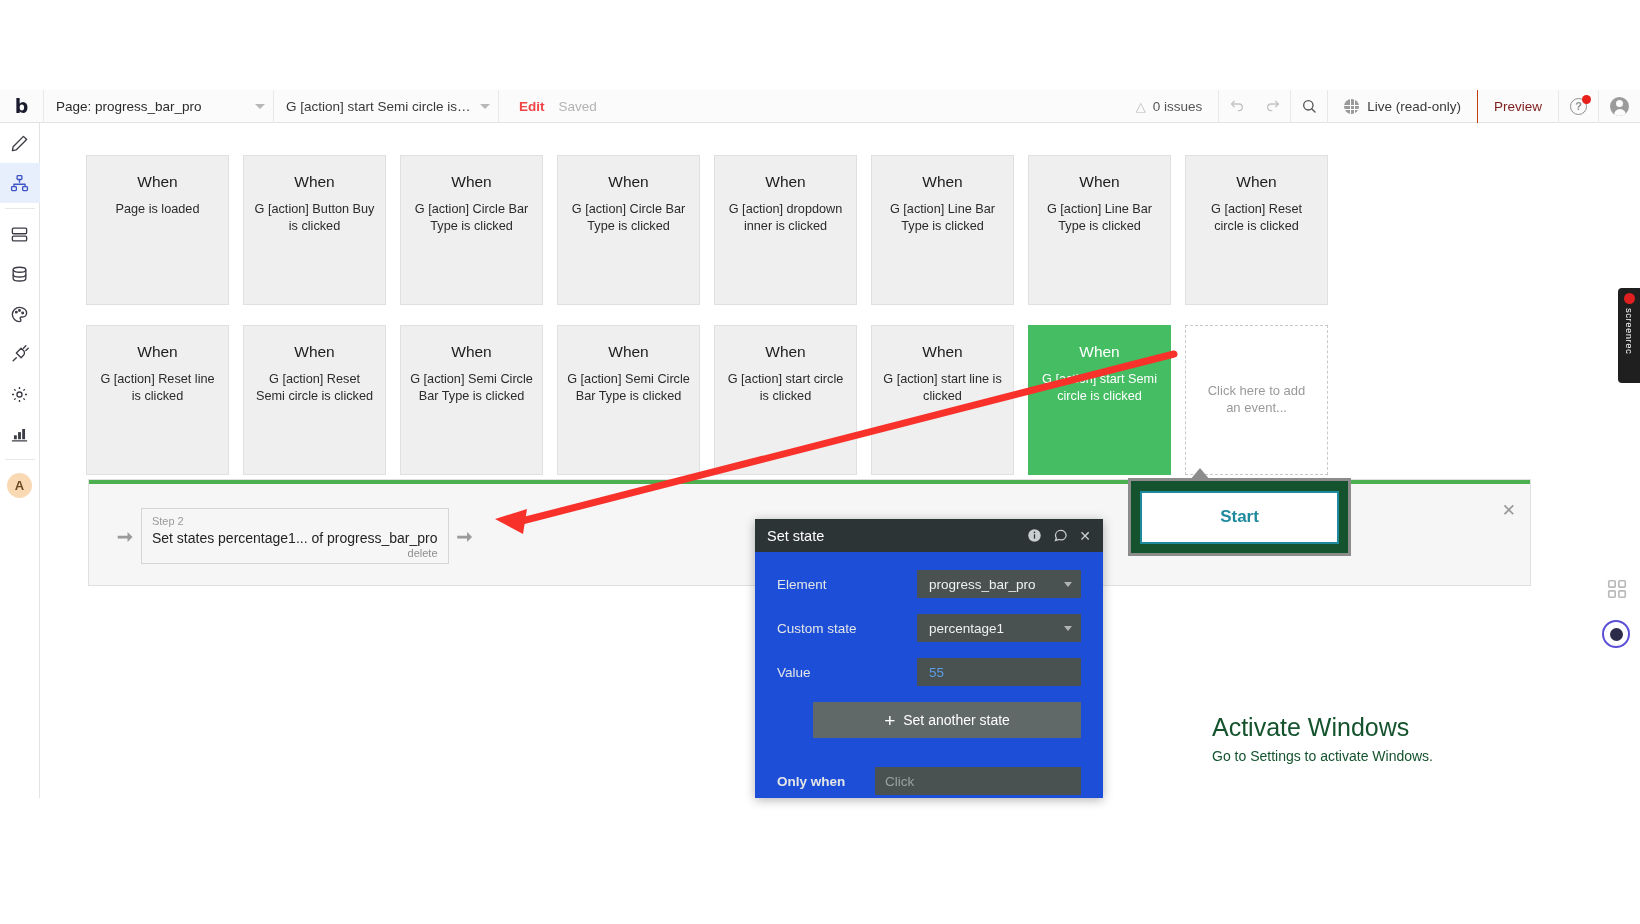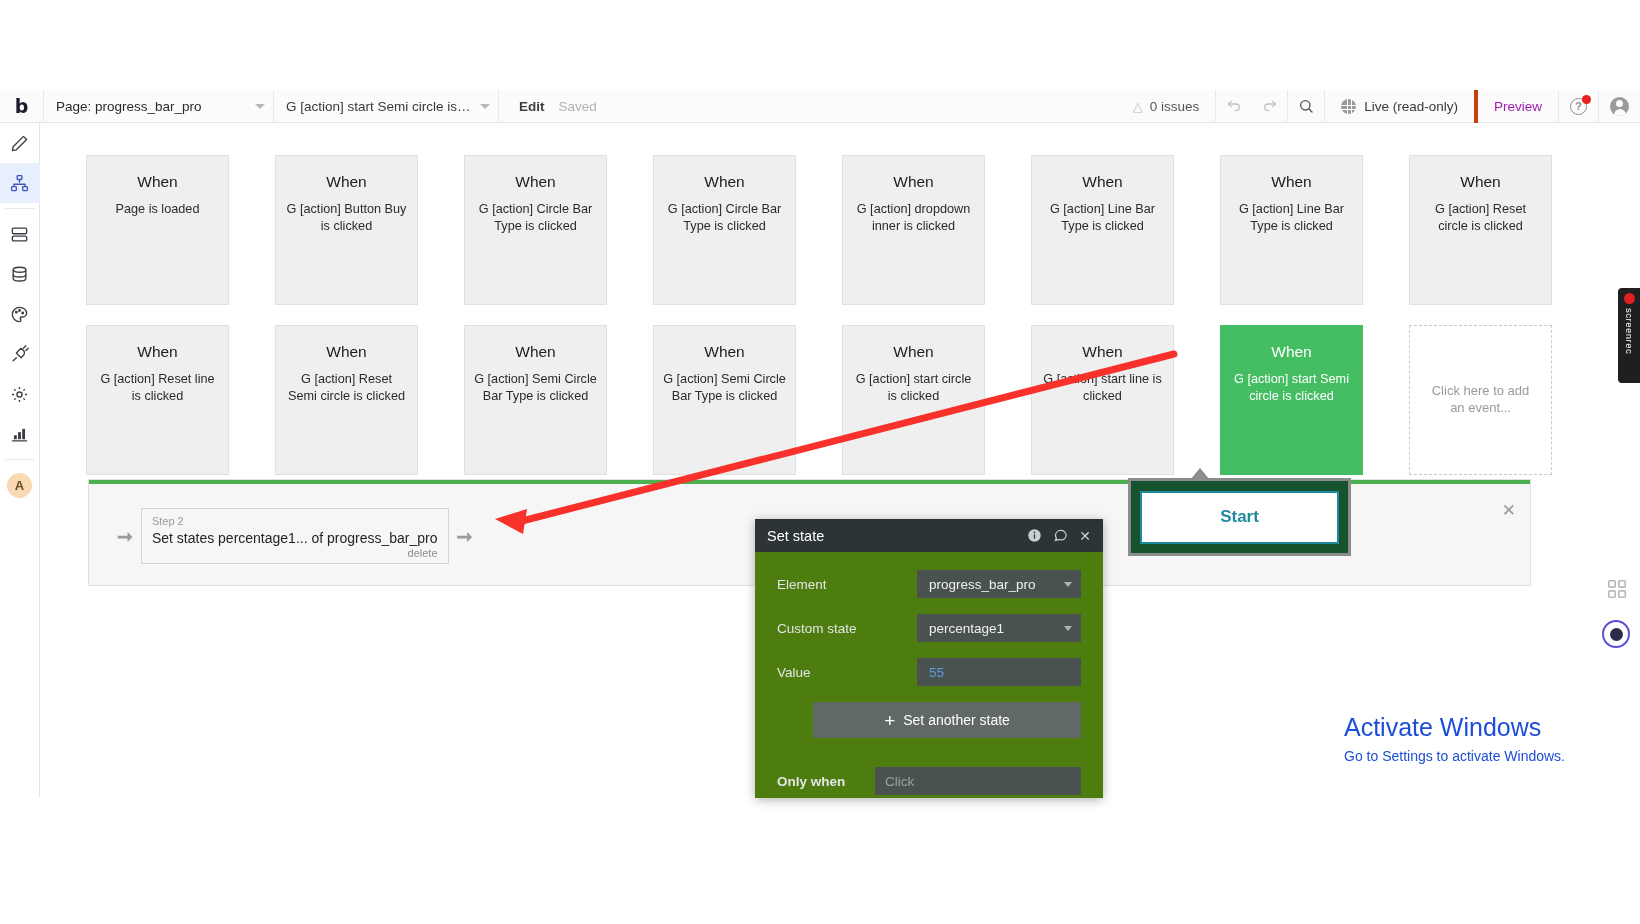--- a/index.html
+++ b/index.html
@@ -40,21 +40,21 @@
   .page-select .lbl { flex: 1; white-space: nowrap; overflow: hidden; text-overflow: ellipsis; }
   .caret { width: 0; height: 0; border-left: 5px solid transparent; border-right: 5px solid transparent;
            border-top: 5px solid #b8b8b8; margin-left: 6px; flex: none; }
   .wf-select {
     width: 225px; height: 33px; display: flex; align-items: center;
     padding-left: 12px; padding-right: 8px;
     border-right: 1px solid #e8e8e8;
     font-size: 13.5px; color: #3a3a3a;
   }
   .wf-select .lbl { flex: 1; white-space: nowrap; overflow: hidden; text-overflow: ellipsis; }
-  .edit-cell { padding: 0 14px 0 20px; font-size: 13.5px; font-weight: 700; color: #404040; }
+  .edit-cell { padding: 0 14px 0 20px; font-size: 13.5px; font-weight: 700; color: #ef4444; }
   .saved-cell { font-size: 13.5px; color: #b3b3b3; }
   .spacer { flex: 1; }
   .issues {
     display: flex; align-items: center; gap: 7px; padding: 0 16px;
     font-size: 13.5px; color: #555; height: 33px; border-right: 1px solid #e8e8e8;
   }
   .tri-warn { color: #b9b9b9; font-size: 13px; }
   .icon-cell {
     width: 36px; height: 33px; display: flex; align-items: center; justify-content: center;
     color: #c3c3c3; font-size: 15px;
@@ -73,21 +73,21 @@
   .globe::before {
     content: ""; position: absolute; left: 6px; top: 0; width: 3px; height: 15px;
     border-left: 1px solid #fff; border-right: 1px solid #fff;
   }
   .globe::after {
     content: ""; position: absolute; left: 0; top: 6px; width: 15px; height: 3px;
     border-top: 1px solid #fff; border-bottom: 1px solid #fff;
   }
   .preview-cell {
     padding: 0 16px; height: 33px; display: flex; align-items: center;
-    font-size: 13.5px; color: #a21caf; border-left: 4px solid #c2410c;
+    font-size: 13.5px; color: #7f1d1d; border-left: 1px solid #c2410c;
   }
   .help-cell {
     width: 40px; height: 33px; display: flex; align-items: center; justify-content: center;
     position: relative; border-left: 1px solid #e8e8e8;
   }
   .help-circle {
     width: 17px; height: 17px; border-radius: 50%; border: 1.5px solid #8e8e8e;
     display: flex; align-items: center; justify-content: center;
     font-size: 11px; color: #8e8e8e; font-weight: 700;
   }
@@ -136,21 +136,21 @@
     border-top: 6px solid transparent; border-bottom: 6px solid transparent;
     border-left: 8px solid #1d1d1d;
   }
 
   
   .canvas {
     position: absolute; left: 41px; top: 123px; right: 0; height: 675px;
     background: #ffffff; overflow: hidden;
   }
   .card-grid { position: absolute; left: 45px; top: 32px; }
-  .card-row { display: flex; gap: 46px; margin-bottom: 20px; justify-content: space-between; }
+  .card-row { display: flex; gap: 14px; margin-bottom: 20px; justify-content: space-between; }
   .ev-card {
     width: 143px; height: 150px;
     background: #efefef; border: 1px solid #e0e0e0;
     padding-top: 16px;
     text-align: center;
     font-size: 13px; color: #2b2b2b;
     line-height: 1.3;
   }
   .ev-card .when { font-size: 15.5px; color: #1d1d1d; margin-bottom: 9px; }
   .ev-card .desc { font-size: 12.7px; padding: 0 9px; }
@@ -205,21 +205,21 @@
   .start-tip {
     position: absolute; left: 1190px; top: 468px;
     width: 0; height: 0;
     border-left: 10px solid transparent; border-right: 10px solid transparent;
     border-bottom: 12px solid #8c8c8c;
   }
 
   
   .dialog {
     position: absolute; left: 755px; top: 519px; width: 348px; height: 279px;
-    background: #4d7c0f; box-shadow: 0 2px 10px rgba(0,0,0,.3);
+    background: #1d4ed8; box-shadow: 0 2px 10px rgba(0,0,0,.3);
   }
   .dlg-head {
     height: 33px; background: #2c3436; display: flex; align-items: center;
     padding: 0 12px; color: #ffffff; font-size: 14.5px;
   }
   .dlg-head .title { flex: 1; }
   .dlg-icon { margin-left: 11px; color: #c9cfcf; font-size: 14px; display: flex; align-items: center; }
   .dlg-body { padding: 18px 22px 0 22px; }
   .dlg-row { display: flex; align-items: center; margin-bottom: 16px; }
   .dlg-label { width: 140px; font-size: 13.5px; color: #e3e6e6; }
@@ -271,22 +271,22 @@
   }
   .right-widget-circle {
     position: absolute; right: 10px; top: 620px; width: 28px; height: 28px;
     border-radius: 50%; background: #ffffff; border: 2px solid #5b50d6;
     display: flex; align-items: center; justify-content: center;
   }
   .rwc-inner { width: 13px; height: 13px; border-radius: 50%; background: #2c2c4a; }
 
   
   .watermark {
-    position: absolute; left: 1344px; top: 712px;
-    color: #1d4ed8; text-align: left;
+    position: absolute; left: 1212px; top: 712px;
+    color: #14532d; text-align: left;
   }
   .wm-title { font-size: 25px; line-height: 1.2; }
   .wm-sub { font-size: 14px; margin-top: 6px; }
 </style>
 </head>
 <body>
 
 <div id="app">
 
   <div class="topbar">

